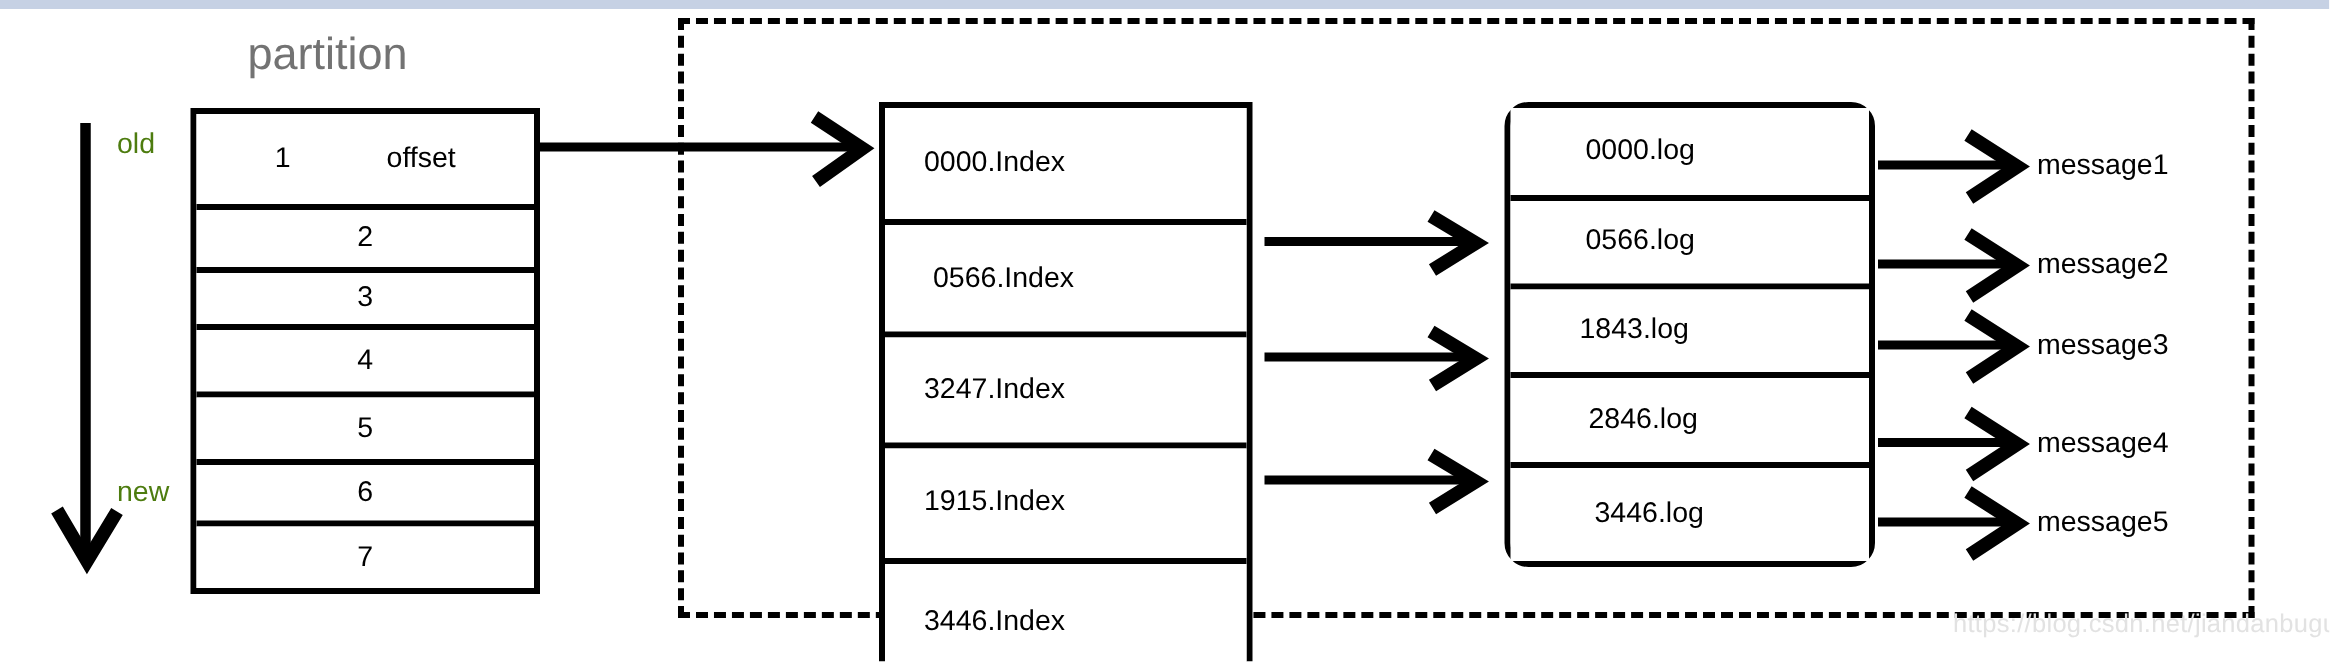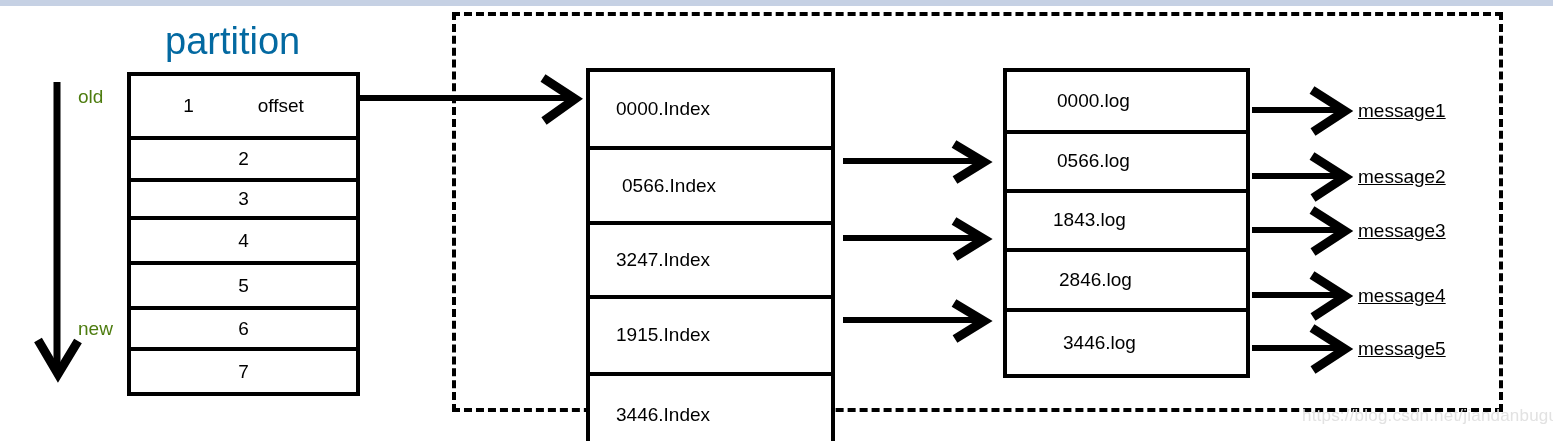--- a/index.html
+++ b/index.html
@@ -23,23 +23,23 @@
     left: 0;
     top: 0;
     width: 1553px;
     height: 6px;
     background: #c6d1e4;
   }
 
   
   .title {
     position: absolute;
-    font-size: 38px;
+    font-size: 30px;
     line-height: 1;
-    color: #0369a1;
+    color: #737373;
     white-space: nowrap;
   }
   #partition-title { left: 165px; top: 22px; }
   #segment-title   { left: 857px; top: 32px; }
 
   
   .dashed-box {
     position: absolute;
     left: 452px;
     top: 12px;
@@ -91,20 +91,21 @@
   }
   #index-stack .row { justify-content: flex-start; }
   #index-stack .cell-text { margin-left: 26px; }
 
   
   #log-stack {
     left: 1003px;
     top: 68px;
     width: 247px;
     height: 310px;
+    border-radius: 16px;
   }
   #log-stack .row { justify-content: flex-start; }
   #log-stack .cell-text { margin-left: 50px; }
 
   
   .side-label {
     position: absolute;
     font-size: 19px;
     color: #4d7c0f;
     white-space: nowrap;
@@ -112,21 +113,20 @@
   #label-old { left: 78px; top: 86px; }
   #label-new { left: 78px; top: 318px; }
 
   
   .msg-label {
     position: absolute;
     font-size: 19px;
     color: #000;
     white-space: nowrap;
     left: 1358px;
-    text-decoration: underline;
   }
 
   
   #arrow-layer {
     position: absolute;
     left: 0;
     top: 0;
     width: 1553px;
     height: 441px;
     pointer-events: none;

